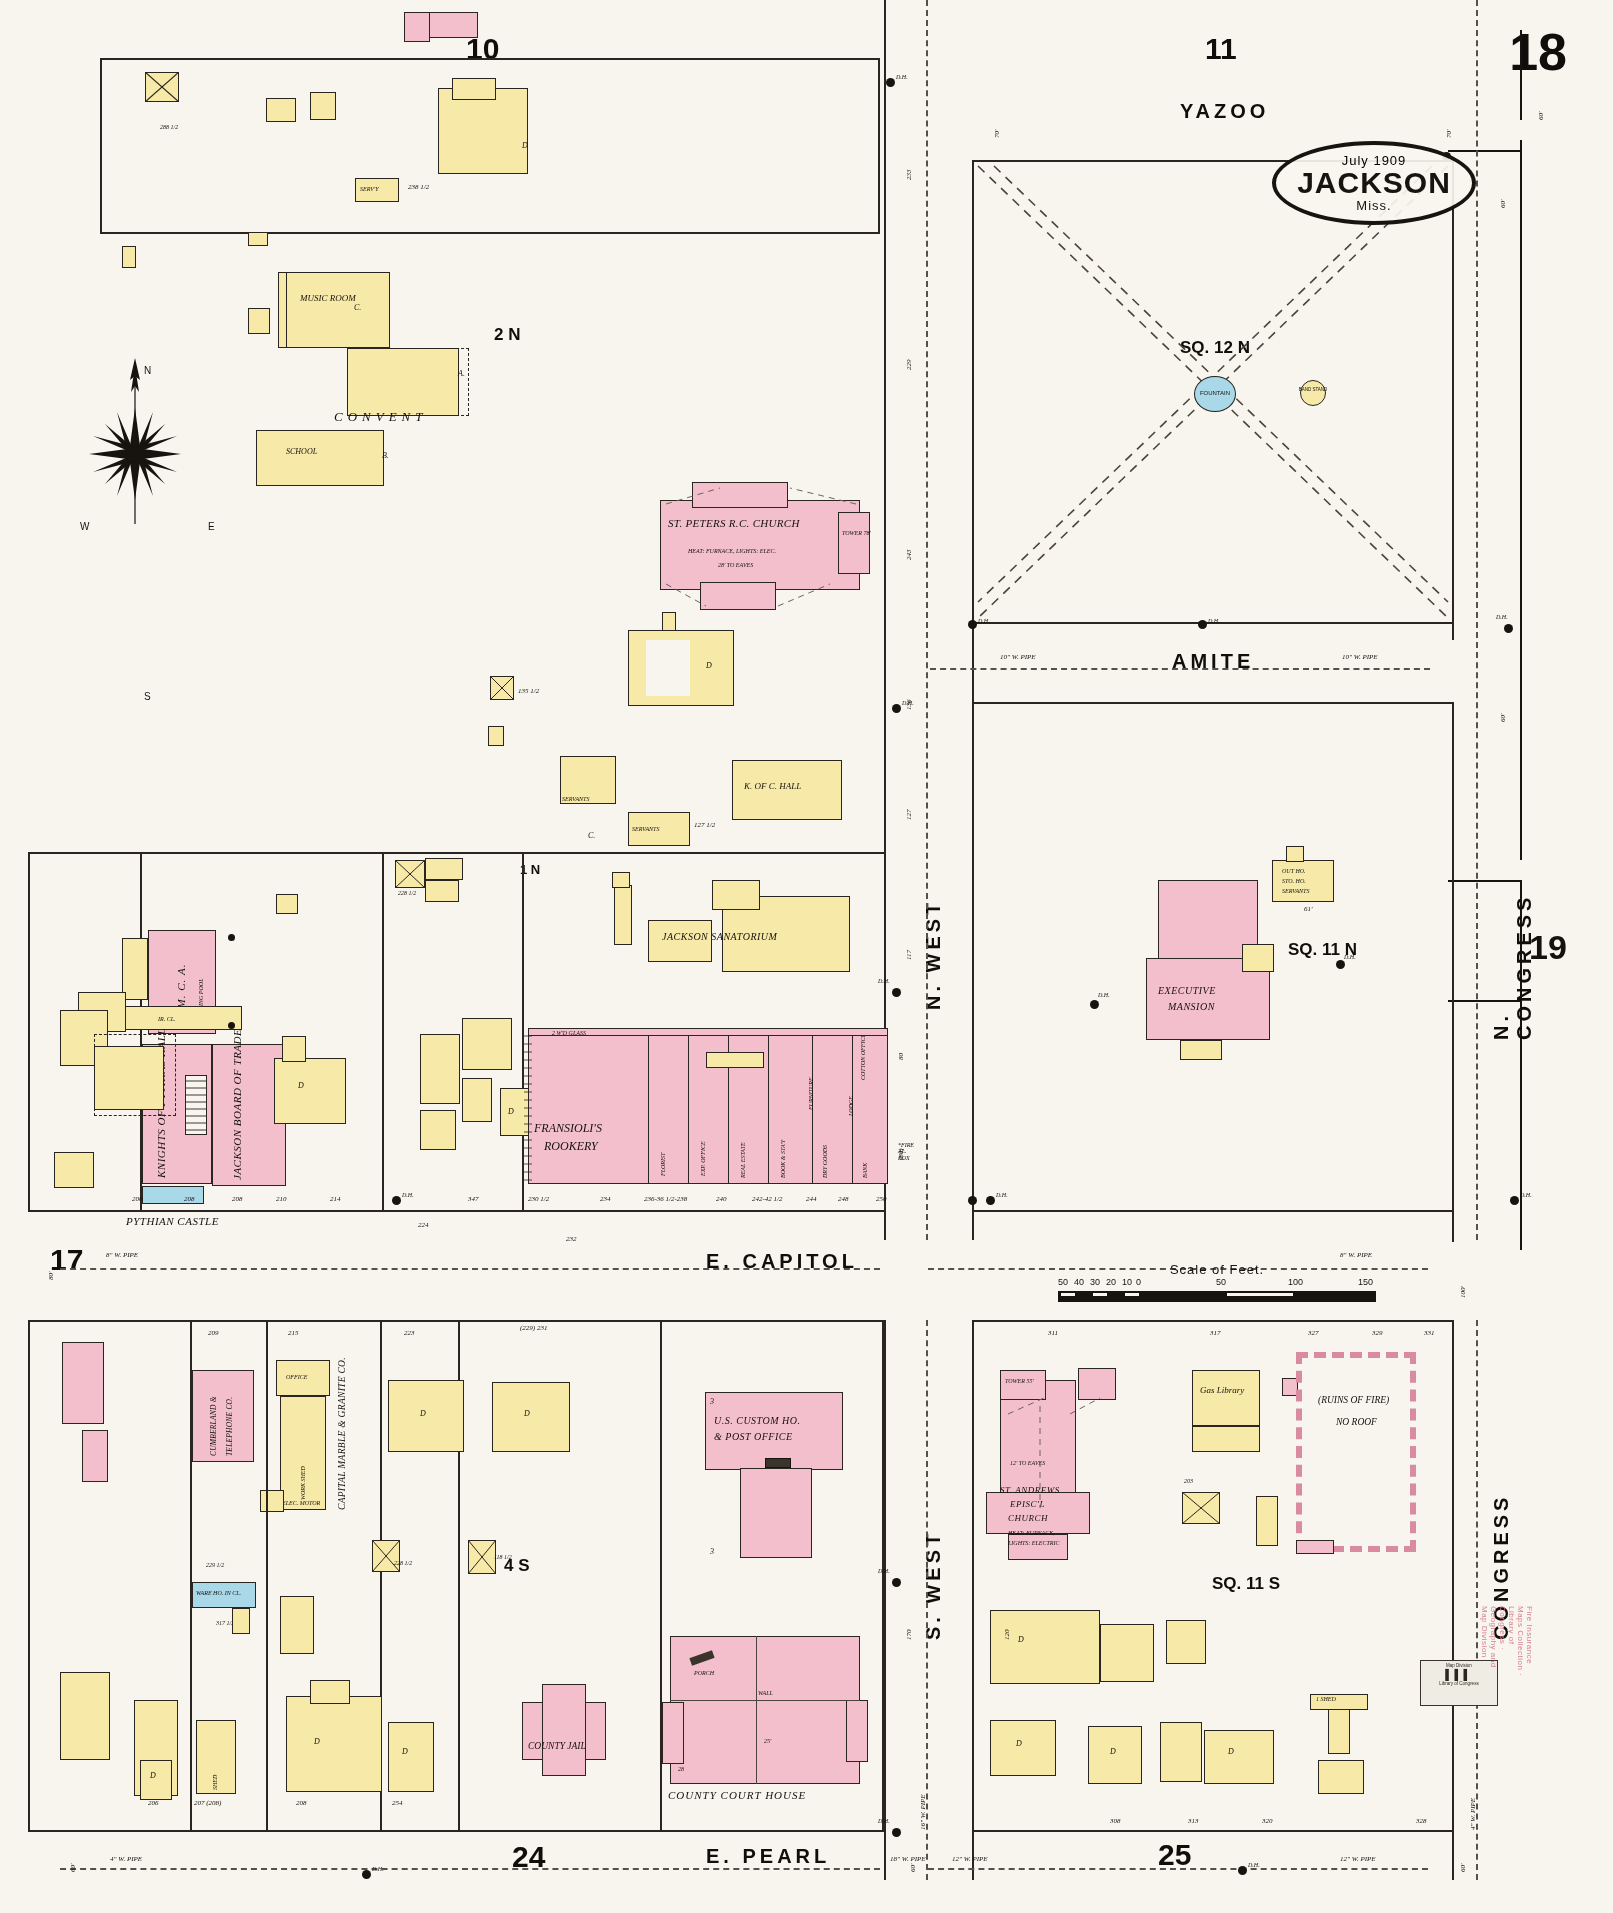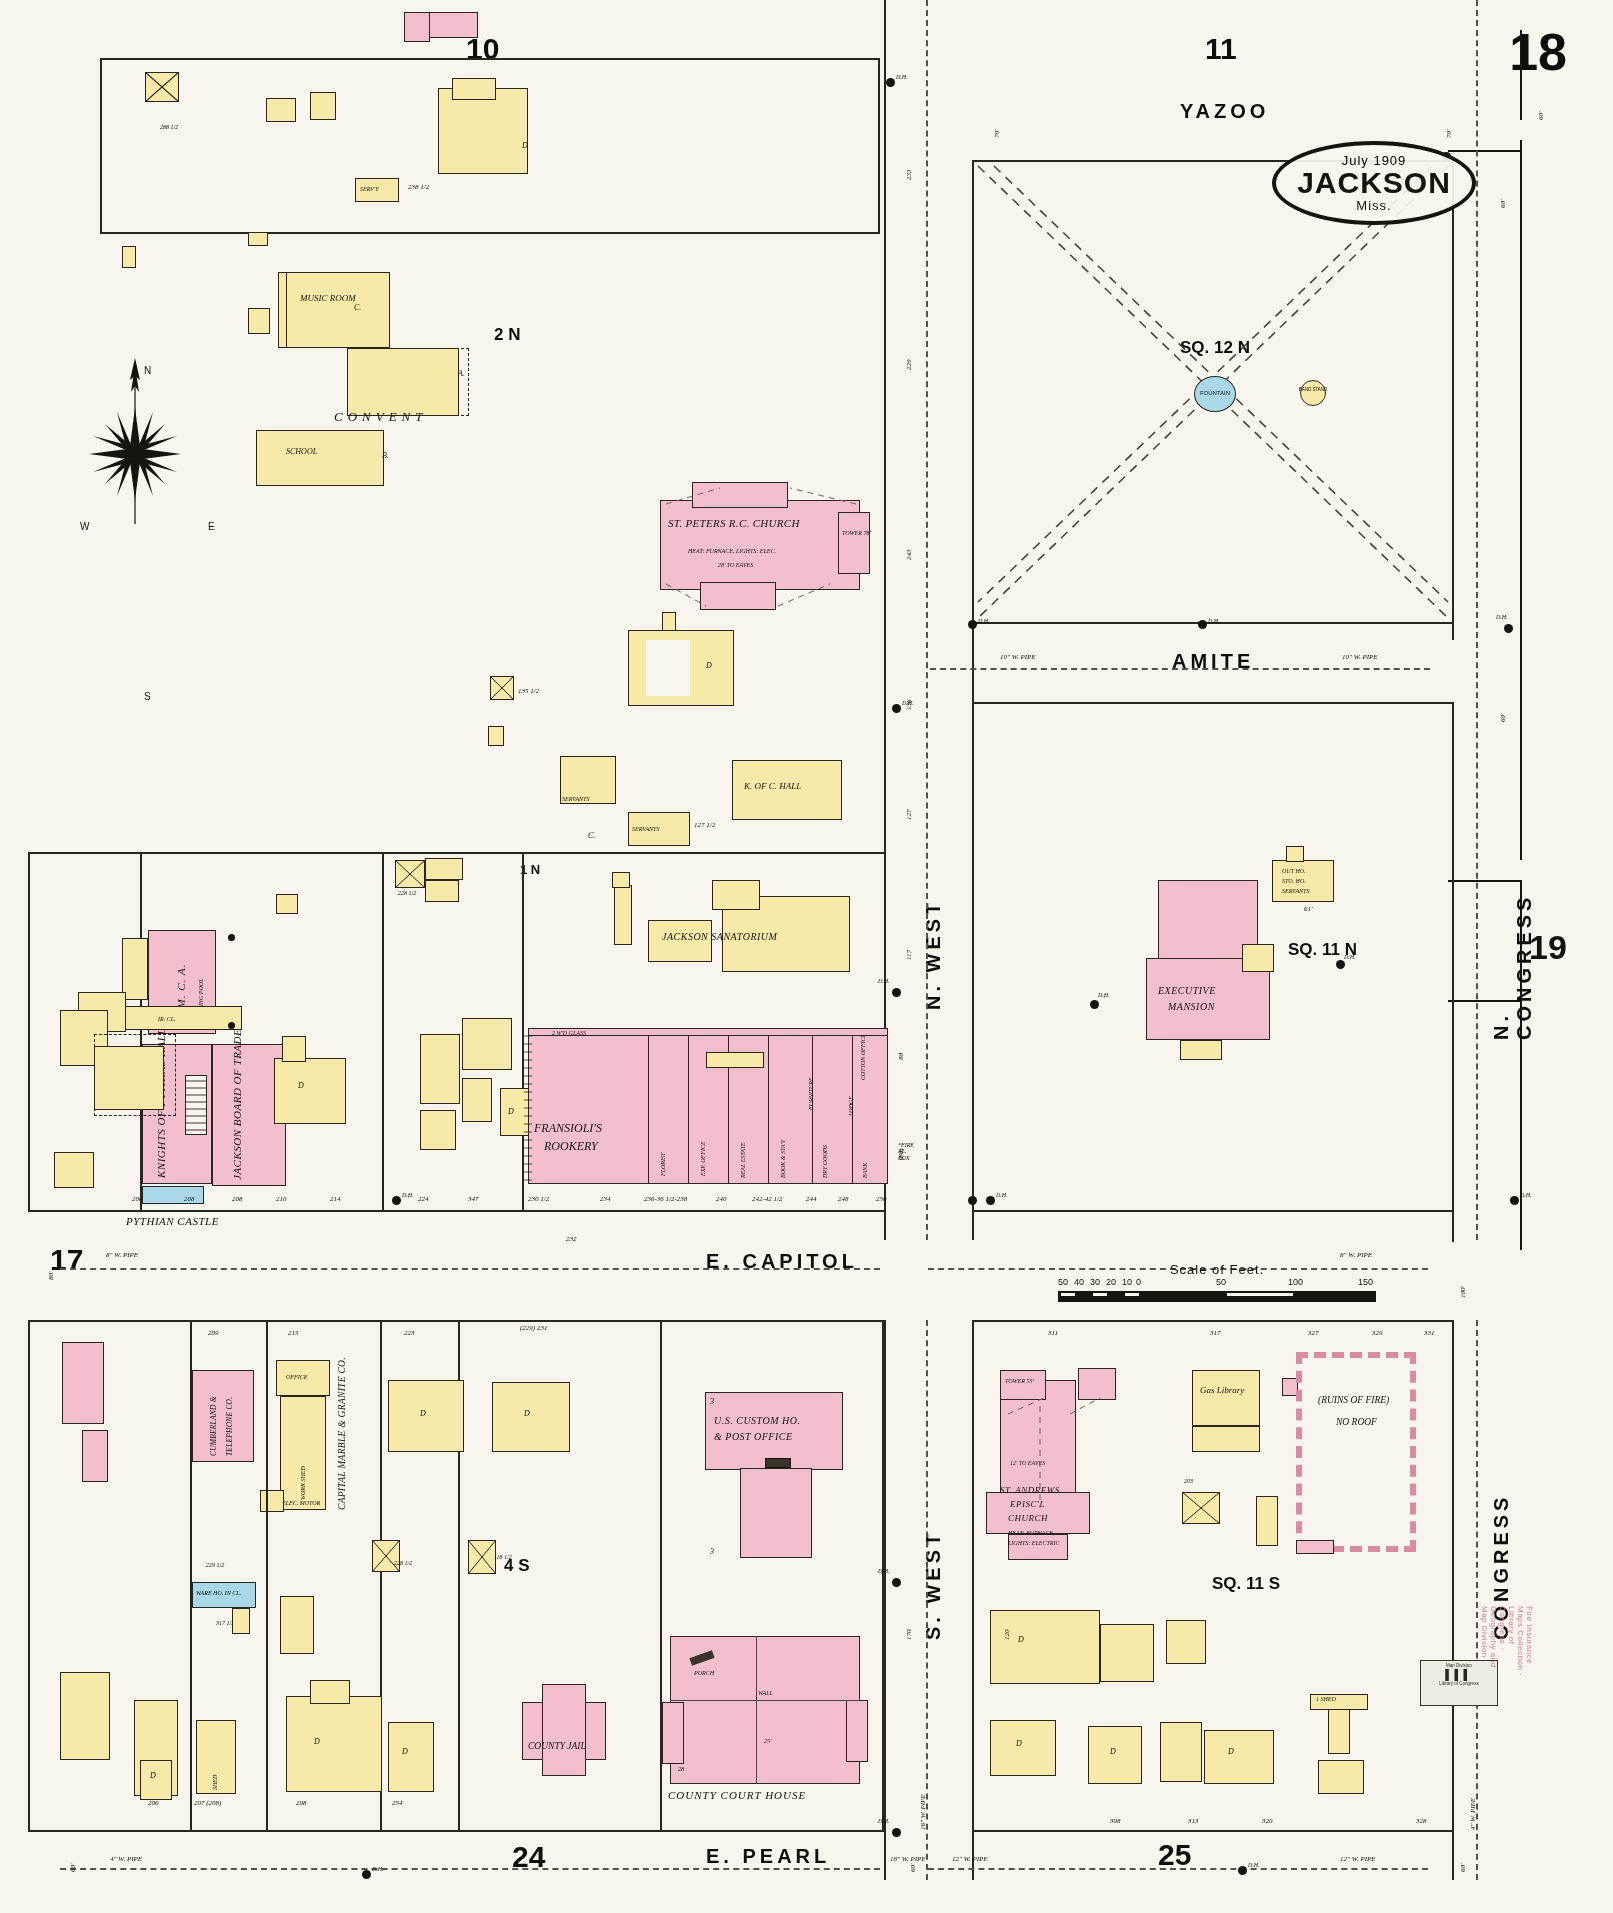--- a/index.html
+++ b/index.html
@@ -322,21 +322,21 @@
     <line x1="0" y1="132" x2="8" y2="132" stroke="#2a2520" stroke-width=".8"></line>
     <line x1="0" y1="140" x2="8" y2="140" stroke="#2a2520" stroke-width=".8"></line>
     <line x1="0" y1="148" x2="8" y2="148" stroke="#2a2520" stroke-width=".8"></line>
   </svg>
 
   <div class="lbl hand tiny2" style="left:132px;top:1196px;">200</div>
   <div class="lbl hand tiny2" style="left:184px;top:1196px;">208</div>
   <div class="lbl hand tiny2" style="left:232px;top:1196px;">208</div>
   <div class="lbl hand tiny2" style="left:276px;top:1196px;">210</div>
   <div class="lbl hand tiny2" style="left:330px;top:1196px;">214</div>
-  <div class="lbl hand tiny2" style="left:418px;top:1196px;">224</div>
+  <div class="lbl hand tiny2" style="left:418px;top:1222px;">224</div>
   <div class="lbl hand tiny2" style="left:468px;top:1196px;">347</div>
   <div class="lbl hand tiny2" style="left:528px;top:1196px;">230 1/2</div>
   <div class="lbl hand tiny2" style="left:566px;top:1196px;margin-top:40px;">232</div>
   <div class="lbl hand tiny2" style="left:600px;top:1196px;">234</div>
   <div class="lbl hand tiny2" style="left:644px;top:1196px;">236-36 1/2-238</div>
   <div class="lbl hand tiny2" style="left:716px;top:1196px;">240</div>
   <div class="lbl hand tiny2" style="left:752px;top:1196px;">242-42 1/2</div>
   <div class="lbl hand tiny2" style="left:806px;top:1196px;">244</div>
   <div class="lbl hand tiny2" style="left:838px;top:1196px;">248</div>
   <div class="lbl hand tiny2" style="left:876px;top:1196px;">250</div>

